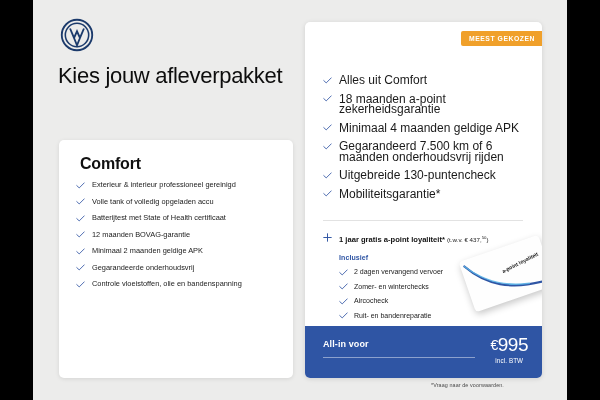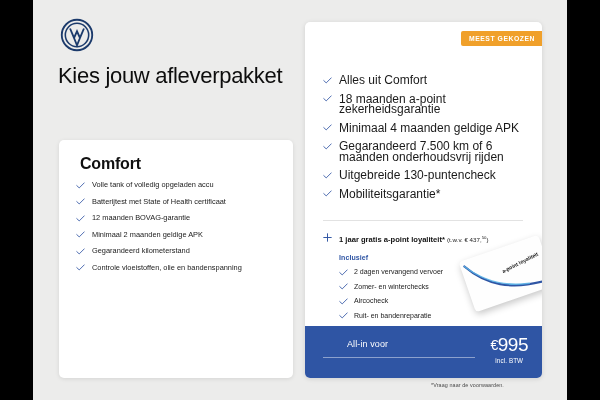--- a/index.html
+++ b/index.html
@@ -126,21 +126,21 @@
     transform:rotate(-8deg);
   }
 
   
   .blue-foot{
     position:absolute;left:0;bottom:0;width:237px;height:52px;
     background:#2f55a4;
   }
   .foot-label{
     position:absolute;left:18px;top:13px;
-    font-size:9px;color:#fff;font-weight:400;letter-spacing:.1px;margin-left:24px;
+    font-size:9px;color:#fff;font-weight:700;letter-spacing:.1px;
   }
   .foot-rule{
     position:absolute;left:18px;top:31px;width:152px;height:1px;
     background:rgba(255,255,255,.45);
   }
   .foot-price{
     position:absolute;right:14px;top:8px;text-align:center;color:#fff;
   }
   .foot-price .pm{
     font-size:19px;line-height:21px;letter-spacing:-0.5px;white-space:nowrap;
@@ -172,20 +172,28 @@
   <div class="card-comfort">
     <h2>Comfort</h2>
 
     <ul class="clist">
       <li>
         <span class="tick">
           <svg viewBox="0 0 12 9">
               <path d="M1 4.6 L4.3 7.7 L11 1" fill="none" stroke="#3b5ea8" stroke-width="1.2" stroke-linecap="round" stroke-linejoin="round"></path>
             </svg>
         </span>
+        <span>Exterieur &amp; interieur professioneel gereinigd</span>
+      </li>
+      <li>
+        <span class="tick">
+          <svg viewBox="0 0 12 9">
+              <path d="M1 4.6 L4.3 7.7 L11 1" fill="none" stroke="#3b5ea8" stroke-width="1.2" stroke-linecap="round" stroke-linejoin="round"></path>
+            </svg>
+        </span>
         <span>Volle tank of volledig opgeladen accu</span>
       </li>
       <li>
         <span class="tick">
           <svg viewBox="0 0 12 9">
               <path d="M1 4.6 L4.3 7.7 L11 1" fill="none" stroke="#3b5ea8" stroke-width="1.2" stroke-linecap="round" stroke-linejoin="round"></path>
             </svg>
         </span>
         <span>Batterijtest met State of Health certificaat</span>
       </li>
@@ -204,21 +212,21 @@
             </svg>
         </span>
         <span>Minimaal 2 maanden geldige APK</span>
       </li>
       <li>
         <span class="tick">
           <svg viewBox="0 0 12 9">
               <path d="M1 4.6 L4.3 7.7 L11 1" fill="none" stroke="#3b5ea8" stroke-width="1.2" stroke-linecap="round" stroke-linejoin="round"></path>
             </svg>
         </span>
-        <span>Gegarandeerd kilometerstand</span>
+        <span>Gegarandeerde onderhoudsvrij</span>
       </li>
       <li>
         <span class="tick">
           <svg viewBox="0 0 12 9">
               <path d="M1 4.6 L4.3 7.7 L11 1" fill="none" stroke="#3b5ea8" stroke-width="1.2" stroke-linecap="round" stroke-linejoin="round"></path>
             </svg>
         </span>
         <span>Controle vloeistoffen, olie en bandenspanning</span>
       </li>
     </ul>

